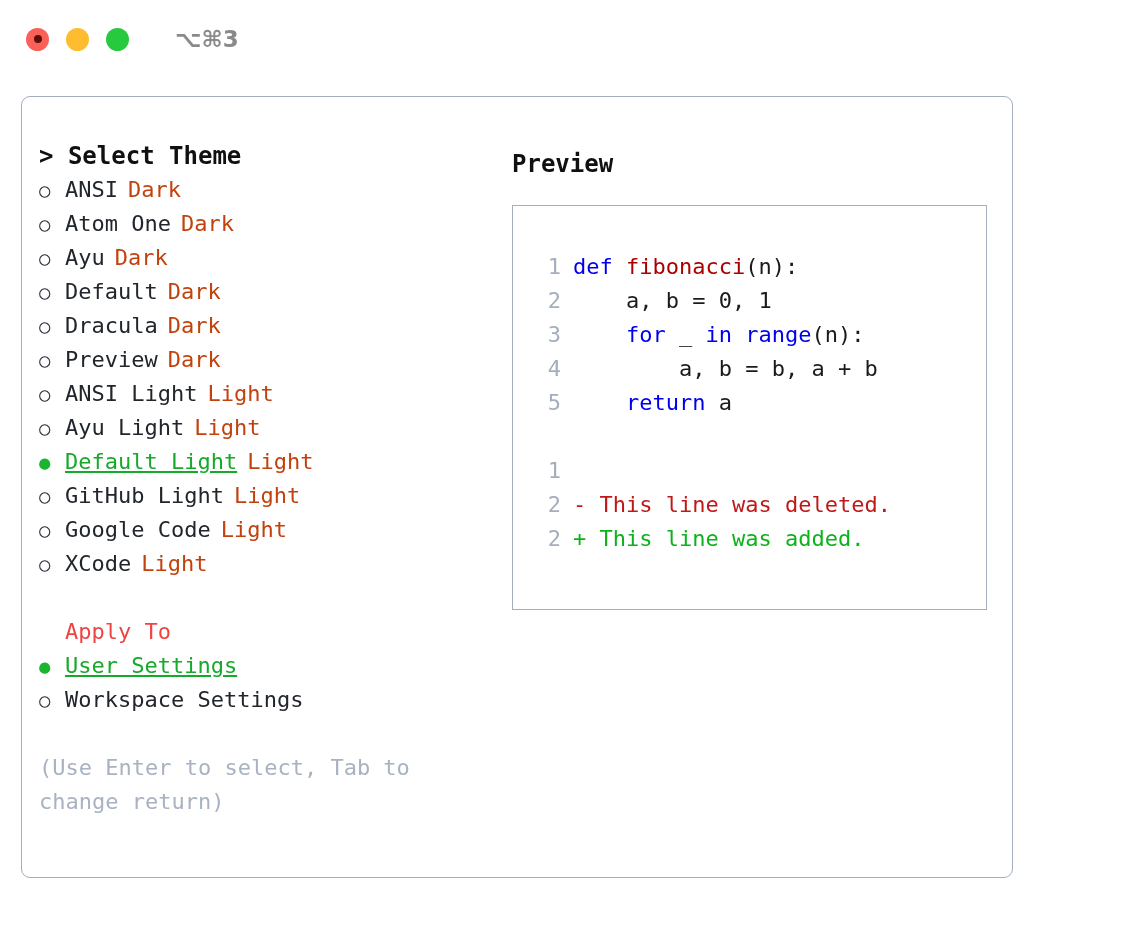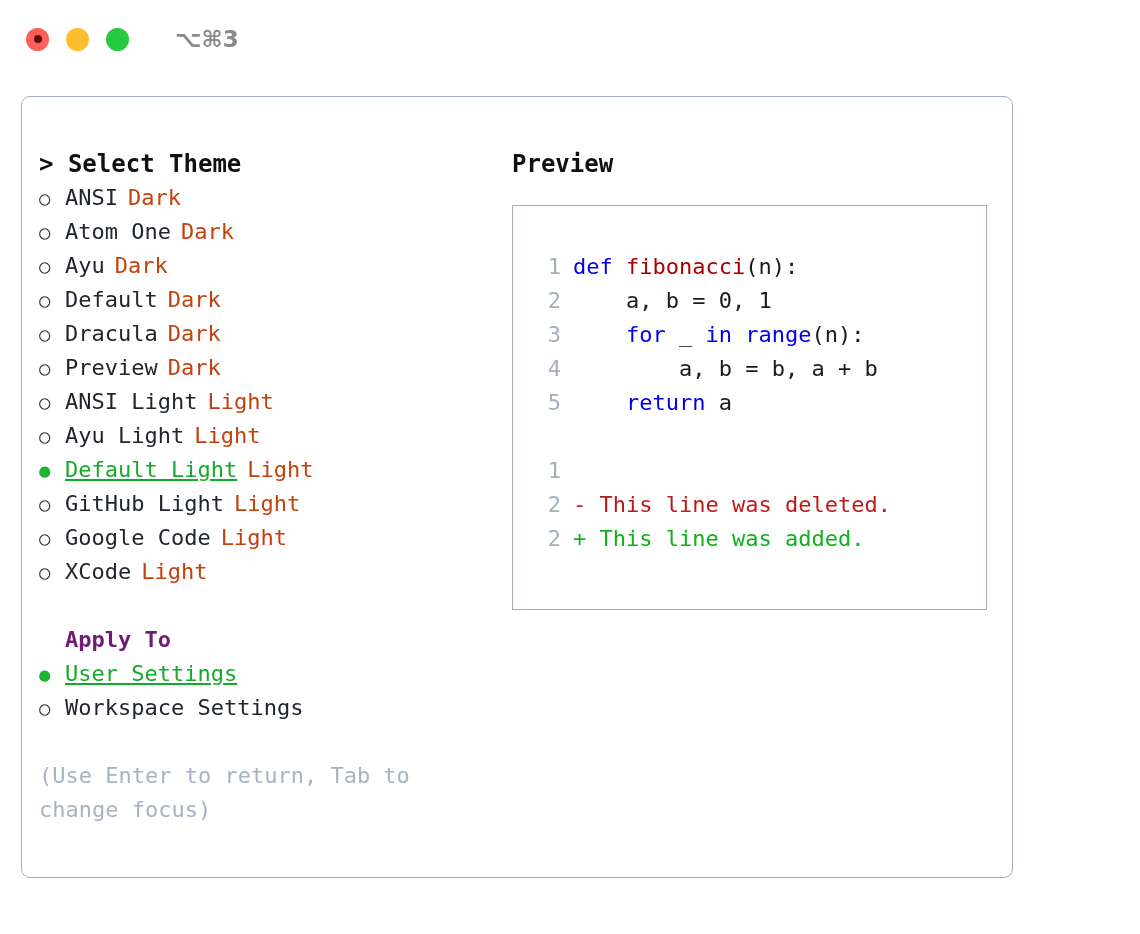--- a/index.html
+++ b/index.html
@@ -76,21 +76,21 @@
   .columns {
     position: absolute;
     left: 0; top: 0;
     width: 100%; height: 100%;
   }
 
   
   .left-col {
     position: absolute;
     left: 17px;
-    top: 50px;
+    top: 42px;
     width: 460px;
   }
 
   .list-title {
     font-size: 24px;
     font-weight: bold;
     color: #101010;
     line-height: 34px;
     white-space: pre;
   }
@@ -114,25 +114,24 @@
   .row.selected .name { color: #16a92a; text-decoration: underline; }
   .badge {
     color: #c2410c;
     margin-left: 10px;
   }
 
   .group-gap { height: 34px; }
 
   .section-head {
     font-size: 22px;
-    color: #701a75;
+    color: #ef4444;
     line-height: 34px;
     padding-left: 26px;
     white-space: pre;
-    font-weight: bold;
   }
 
   .hint {
     margin-top: 34px;
     font-size: 22px;
     color: #a8b2c1;
     line-height: 34px;
     width: 420px;
     white-space: pre-wrap;
   }
@@ -222,21 +221,21 @@
 
       <div class="group-gap"></div>
 
       <div class="section-head">Apply To</div>
 
       <div id="apply-to-list">
           <div class="row selected"><span class="bullet">●</span><span class="name">User Settings</span></div>
           <div class="row"><span class="bullet">○</span><span class="name">Workspace Settings</span></div>
         </div>
 
-      <div class="hint">(Use Enter to return, Tab to change focus)</div>
+      <div class="hint">(Use Enter to select, Tab to change return)</div>
     </div>
 
     <div class="right-col">
       <div class="preview-title">Preview</div>
 
       <div class="code-box">
         <div id="code-sample">
             <div class="code-line"><span class="ln">1</span><span class="code-txt"><span class="tok-kw">def </span><span class="tok-fn">fibonacci</span><span class="tok-plain">(n):</span></span></div>
             <div class="code-line"><span class="ln">2</span><span class="code-txt"><span class="tok-plain">    a, b = 0, 1</span></span></div>
             <div class="code-line"><span class="ln">3</span><span class="code-txt"><span class="tok-plain">    </span><span class="tok-kw">for</span><span class="tok-plain"> _ </span><span class="tok-kw">in</span><span class="tok-plain"> </span><span class="tok-kw">range</span><span class="tok-plain">(n):</span></span></div>

